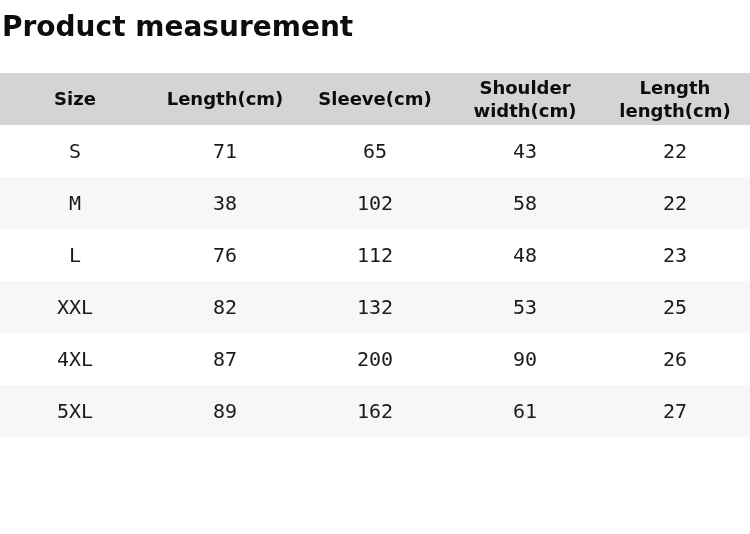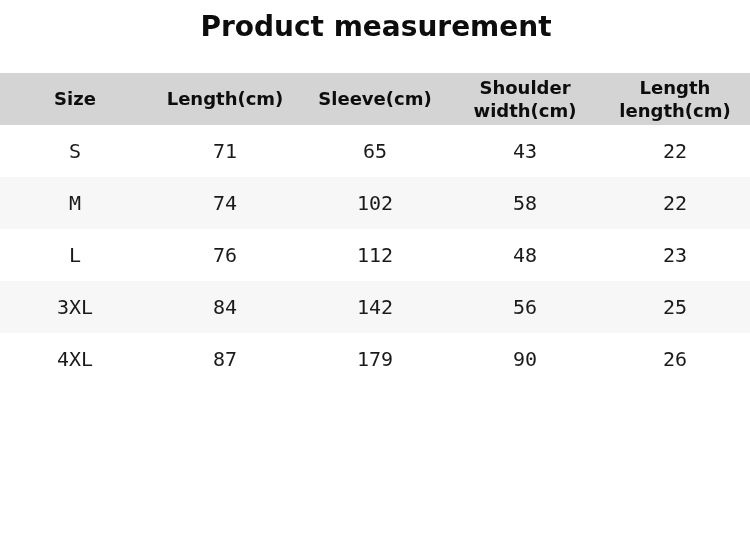--- a/index.html
+++ b/index.html
@@ -11,21 +11,20 @@
     width: 750px;
     height: 534px;
     overflow: hidden;
     font-family: "DejaVu Sans", sans-serif;
     color: #111111;
   }
   .title-bar {
     height: 66px;
     box-sizing: border-box;
     padding: 11px 0 0 2px;
-    text-align: center;
   }
   .title-bar h1 {
     margin: 0;
     font-size: 28px;
     font-weight: bold;
     line-height: 1.15;
     color: #0d0d0d;
     font-family: "DejaVu Sans", sans-serif;
   }
   table.size-chart {
@@ -92,40 +91,47 @@
   <tbody>
     <tr>
       <td>S</td>
       <td>71</td>
       <td>65</td>
       <td>43</td>
       <td>22</td>
     </tr>
     <tr>
       <td>M</td>
-      <td>74</td>
+      <td>38</td>
       <td>102</td>
       <td>58</td>
       <td>22</td>
     </tr>
     <tr>
       <td>L</td>
       <td>76</td>
       <td>112</td>
       <td>48</td>
       <td>23</td>
     </tr>
     <tr>
-      <td>3XL</td>
-      <td>84</td>
-      <td>142</td>
-      <td>56</td>
+      <td>XXL</td>
+      <td>82</td>
+      <td>132</td>
+      <td>53</td>
       <td>25</td>
     </tr>
     <tr>
       <td>4XL</td>
       <td>87</td>
-      <td>179</td>
+      <td>200</td>
       <td>90</td>
       <td>26</td>
+    </tr>
+    <tr>
+      <td>5XL</td>
+      <td>89</td>
+      <td>162</td>
+      <td>61</td>
+      <td>27</td>
     </tr>
   </tbody>
 </table>
 
 </body></html>

